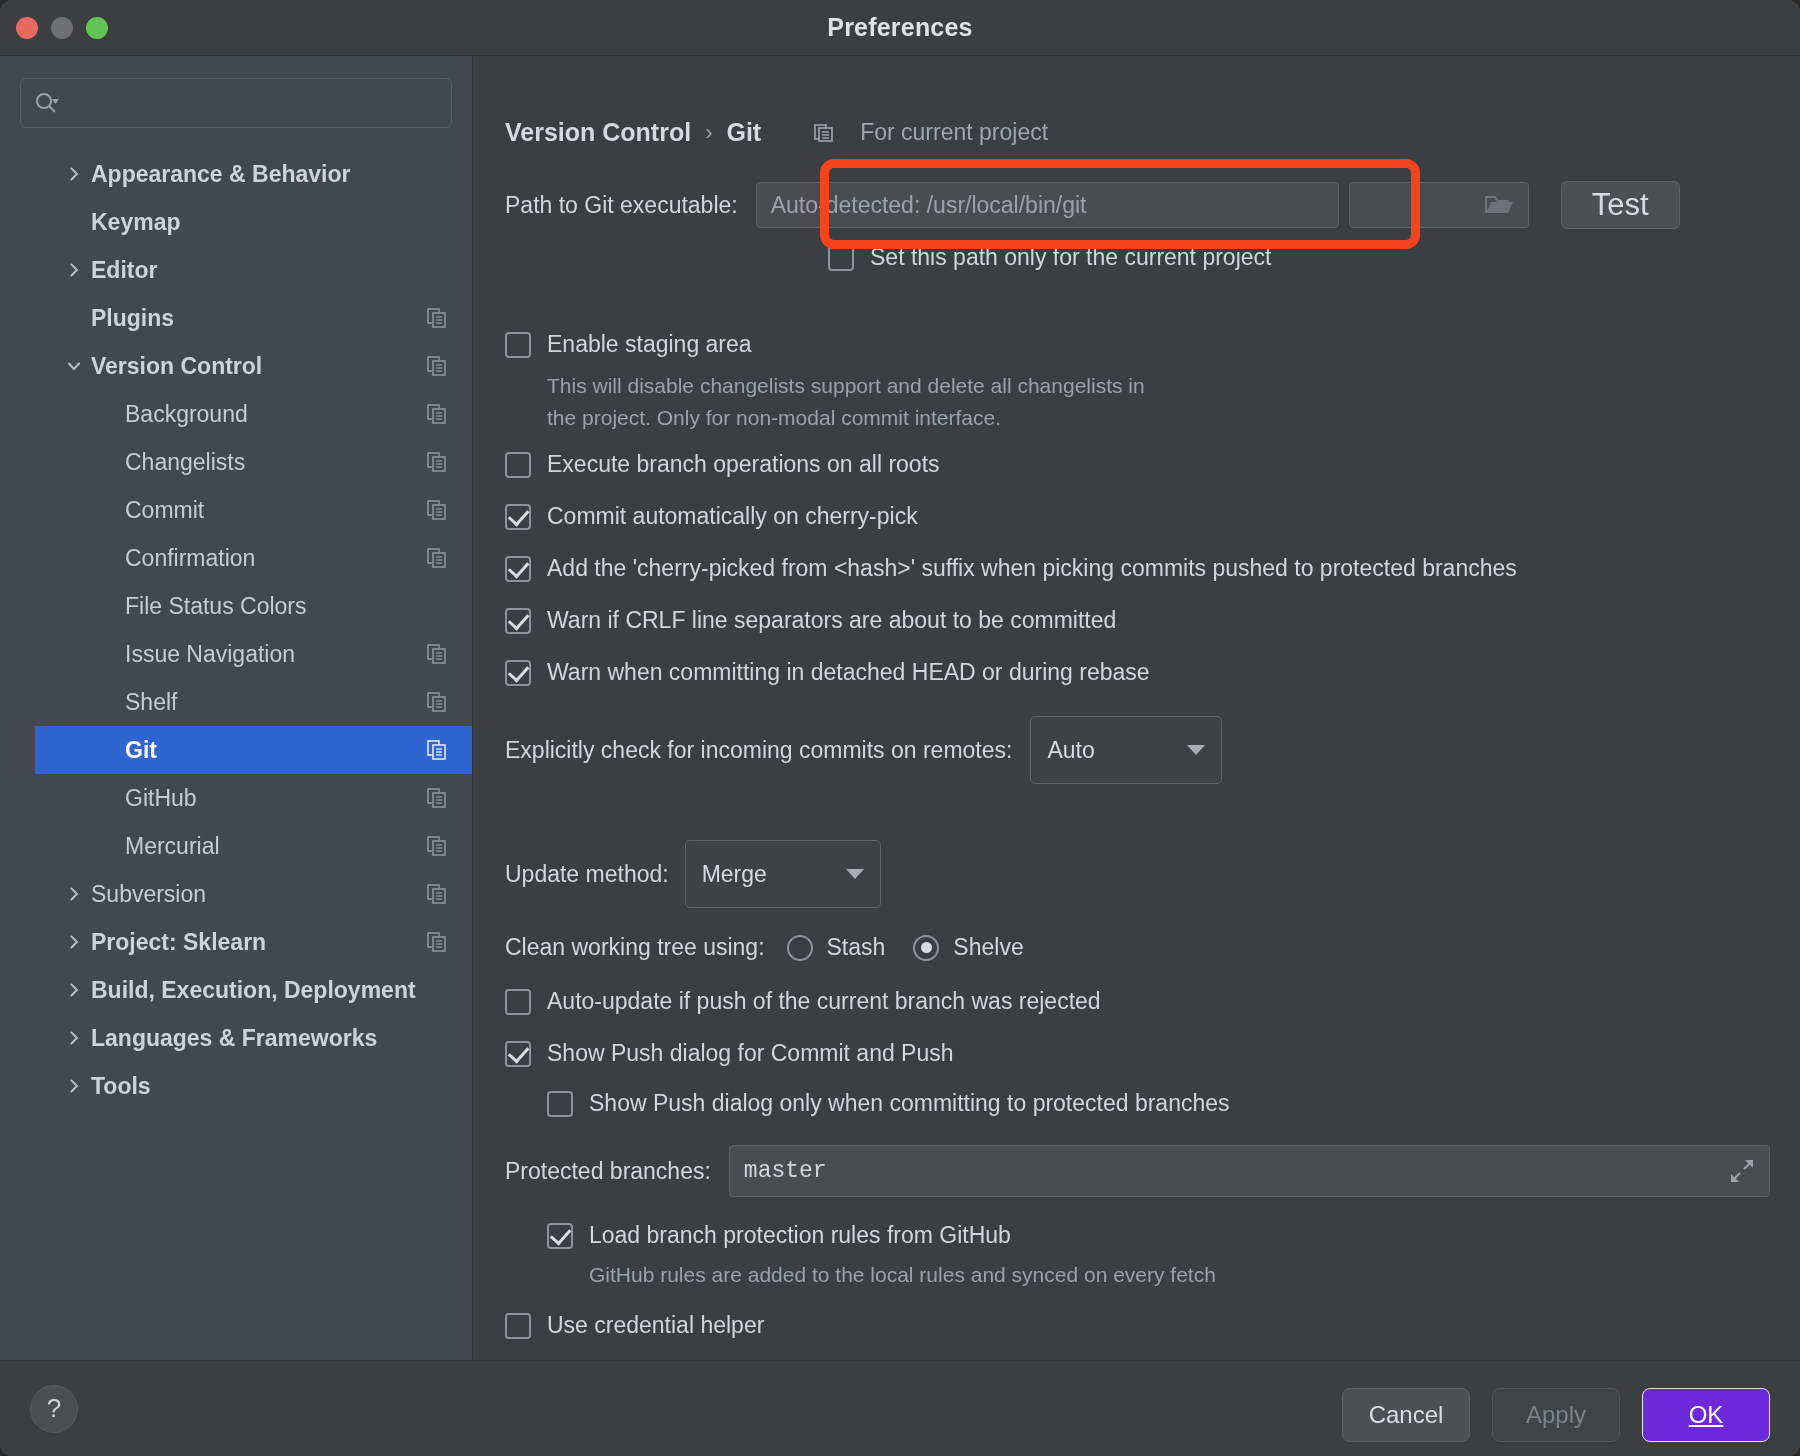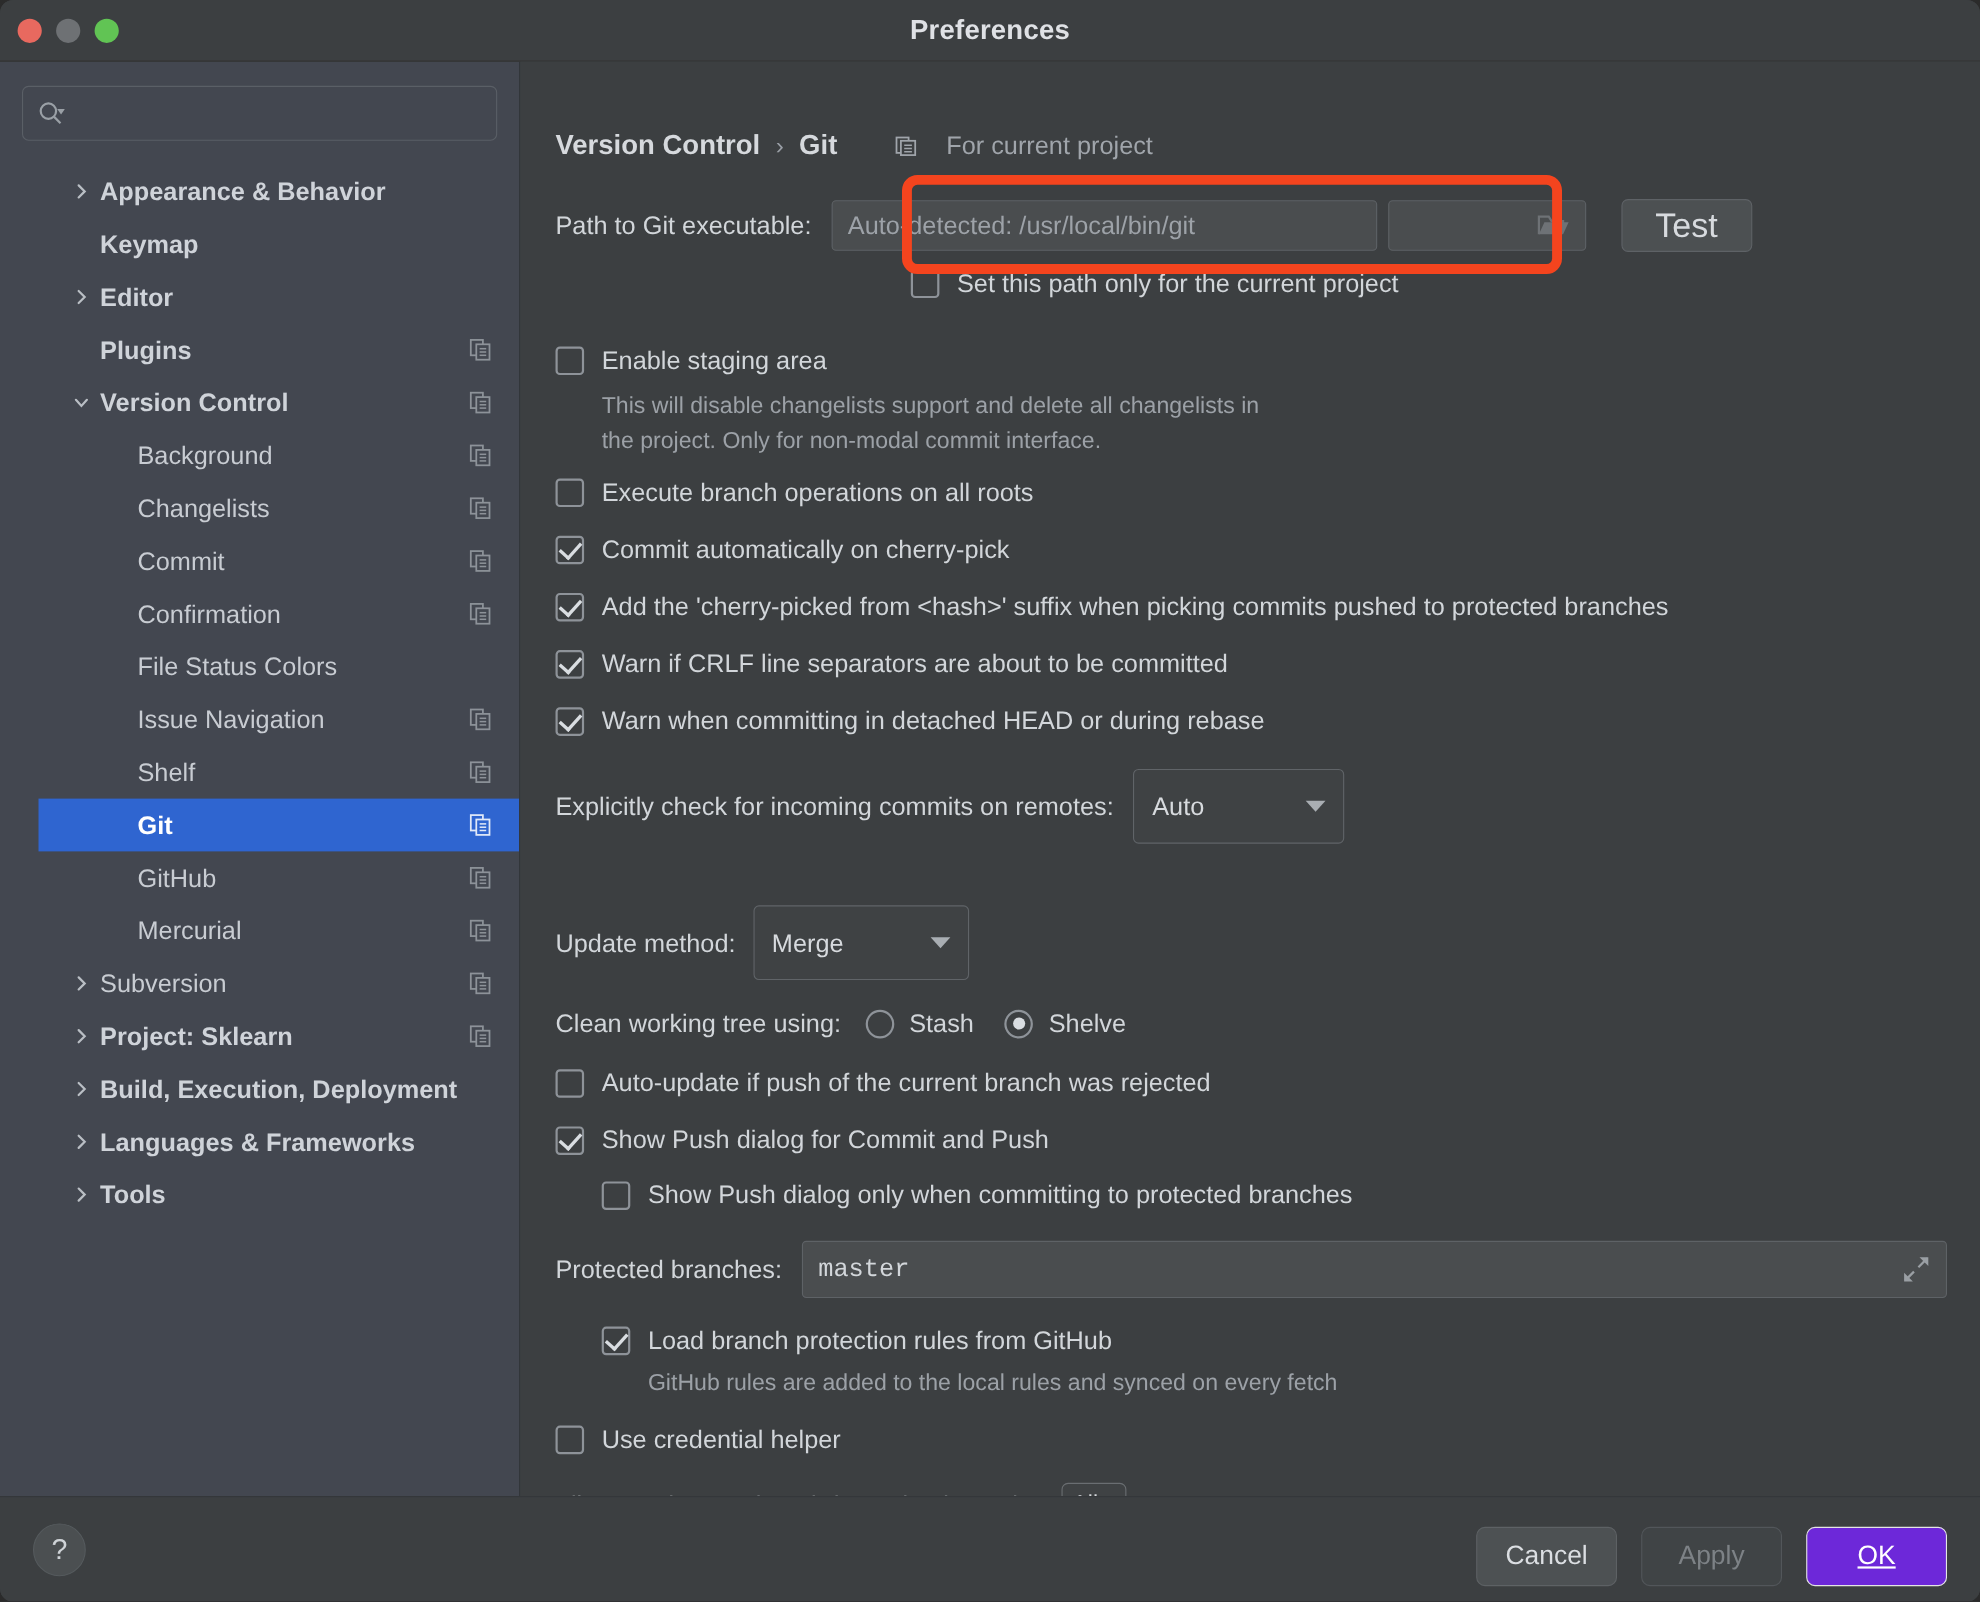--- a/index.html
+++ b/index.html
@@ -414,35 +414,35 @@
               <line x1="9" y1="10" x2="16" y2="10" stroke="#a0a5ab" stroke-width="1.4"></line>
               <line x1="9" y1="13" x2="16" y2="13" stroke="#a0a5ab" stroke-width="1.4"></line>
               <line x1="9" y1="16" x2="16" y2="16" stroke="#a0a5ab" stroke-width="1.4"></line>
             </svg>
             <span>For current project</span>
           </span>
         </div>
 
         <div class="row" style="gap:0; margin-bottom:16px; position:relative;">
           <span class="lbl">Path to Git executable:</span>
-          <div class="field placeholder" style="width:496px; margin-left:18px;">
+          <div class="field placeholder" style="width:583px; margin-left:18px;">
             <span>Auto-detected: /usr/local/bin/git</span>
           </div>
           <div class="field" style="width:180px; margin-left:10px; justify-content:flex-end;">
             <svg width="30" height="24" viewBox="0 0 30 24">
               <path d="M2 20 L7 9 L29 9 L24 20 Z" fill="#6e7276"></path>
               <path d="M2 20 L2 4 L11 4 L13.5 8 L24 8 L24 11" fill="none" stroke="#6e7276" stroke-width="2"></path>
             </svg>
           </div>
           <button class="btn" style="margin-left:32px;">Test</button>
 
           <div class="highlight-frame" style="left:315px; top:-22px; width:600px; height:90px;"></div>
         </div>
 
-        <div class="cbrow" style="margin-left:323px; margin-bottom:44px;gap:16px;">
+        <div class="cbrow" style="margin-left:323px; margin-bottom:61px;gap:16px;">
           <span class="cb"></span>
           <span class="lbl">Set this path only for the current project</span>
         </div>
 
         <div class="cbrow" style="margin-bottom:16px;">
           <span class="cb"></span>
           <span class="lbl">Enable staging area</span>
         </div>
         <div style="margin-left:42px; margin-bottom:22px;">
           <div class="lbl dim">This will disable changelists support and delete all changelists in</div>

